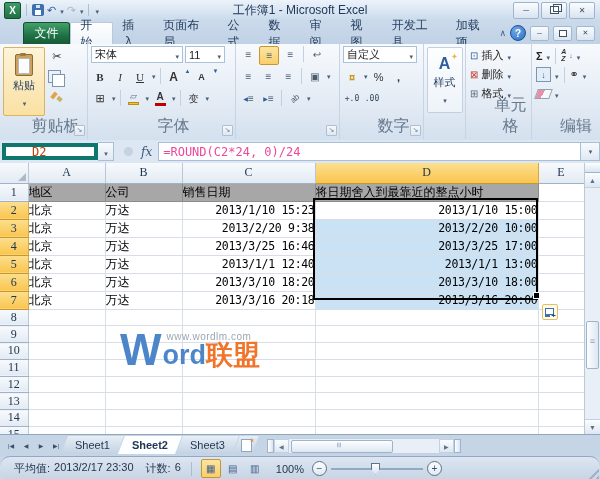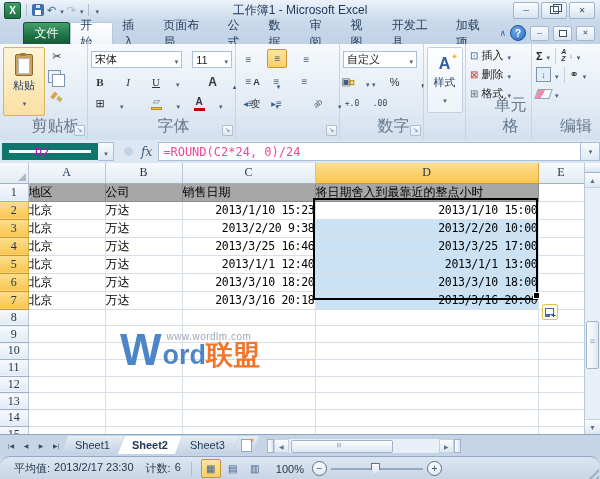--- a/index.html
+++ b/index.html
@@ -51,21 +51,21 @@
   
   .ribbon{position:absolute;top:44px;left:0;right:0;height:96px;display:flex;
     background:linear-gradient(#F7FAFD,#E2EAF4 65%,#D3E0EE);border-bottom:1px solid #9FB2C9;}
   .rgroup{position:relative;height:95px;border-right:1px solid #C7D4E3;flex:0 0 auto;
     padding-top:2px;box-sizing:border-box;}
   .glabel{position:absolute;bottom:2px;left:0;right:0;text-align:center;
     font-size:16px;color:#67798D;padding-left:24px;}
   .launcher{position:absolute;right:2px;bottom:3px;width:9px;height:9px;font-size:7px;
     color:#67798D;border:1px solid #AEBFD2;border-radius:1px;line-height:8px;text-align:center;
     background:linear-gradient(#F6F9FC,#DEE7F1);}
-  .rrow{display:flex;align-items:flex-end;height:22px;padding:0 3px;gap:10px;}
+  .rrow{display:flex;align-items:flex-start;height:22px;padding:0 3px;gap:2px;}
   .sbtn{display:inline-flex;align-items:center;justify-content:center;min-width:16px;height:17px;
     border-radius:2px;font-size:11px;color:#333;padding:0 1px;}
   .combo{background:#fff;border:1px solid #ABC1D9;height:17px;display:flex;align-items:center;
     font-size:11px;color:#222;padding:0 3px;box-sizing:border-box;}
   .combo .dd:after{margin-left:auto;}
   
   .paste-big{width:40px;height:67px;margin:1px 2px 0 3px;border:1px solid #D9B35E;border-radius:2px;
     background:linear-gradient(#FDF4D9,#FAE0A2);display:flex;flex-direction:column;align-items:center;
     justify-content:center;gap:2px;}
   .clipboard{width:16px;height:20px;background:#C9A35F;border:1px solid #8A6D33;border-radius:2px;position:relative;}
@@ -103,22 +103,22 @@
   .cic.red{color:#C0392B;} .cic.blue{color:#2F5E9E;} .cic.gray{color:#5A6B7D;}
   .azstack{display:inline-flex;flex-direction:column;font-size:7px;font-weight:bold;line-height:0.9;color:#333;}
   .boxblue{width:13px;height:13px;border:1px solid #7E95B2;background:#E3EDF7;color:#2F5E9E;
     font-size:9px;display:inline-flex;align-items:center;justify-content:center;}
   .eraser{width:13px;height:8px;background:linear-gradient(100deg,#E990A8 45%,#F6F8FA 45%);
     border:1px solid #93A3B4;transform:skewX(-20deg);}
 
   
   .fbar{position:absolute;top:140px;left:0;right:0;height:23px;background:#DCE7F3;
     border-bottom:1px solid #A3B6CC;display:flex;align-items:center;}
-  .namebox{width:96px;height:17px;background:#fff;border:7px solid #0f766e;margin-left:2px;
-    display:flex;align-items:center;padding-left:26px;font-size:12px;color:#a21caf;
+  .namebox{width:96px;height:17px;background:#fff;border:4px solid #0f766e;margin-left:2px;
+    display:flex;align-items:center;padding-left:26px;font-size:12px;color:#c2410c;
     font-family:"DejaVu Sans Mono",monospace;box-sizing:border-box;}
   .nb-dd{width:15px;height:17px;border:1px solid #A9BFD6;border-left:none;background:linear-gradient(#F7FAFD,#DFE9F3);
     display:flex;align-items:center;justify-content:center;}
   .fb-dot{width:9px;height:9px;border-radius:50%;background:#C4D2E1;margin:0 8px 0 10px;}
   .fx{font-family:"DejaVu Serif",serif;font-style:italic;font-size:12px;color:#3B5A77;margin-right:6px;}
   .fml{flex:1;height:17px;background:#fff;border:1px solid #A9BFD6;border-right:none;
     display:flex;align-items:center;padding-left:4px;font-family:"DejaVu Sans Mono",monospace;
     font-size:12px;color:#ec4899;}
   .fb-end{width:18px;height:17px;background:linear-gradient(#F7FAFD,#DFE9F3);border:1px solid #A9BFD6;
     display:flex;align-items:center;justify-content:center;font-size:7px;color:#49607A;}

